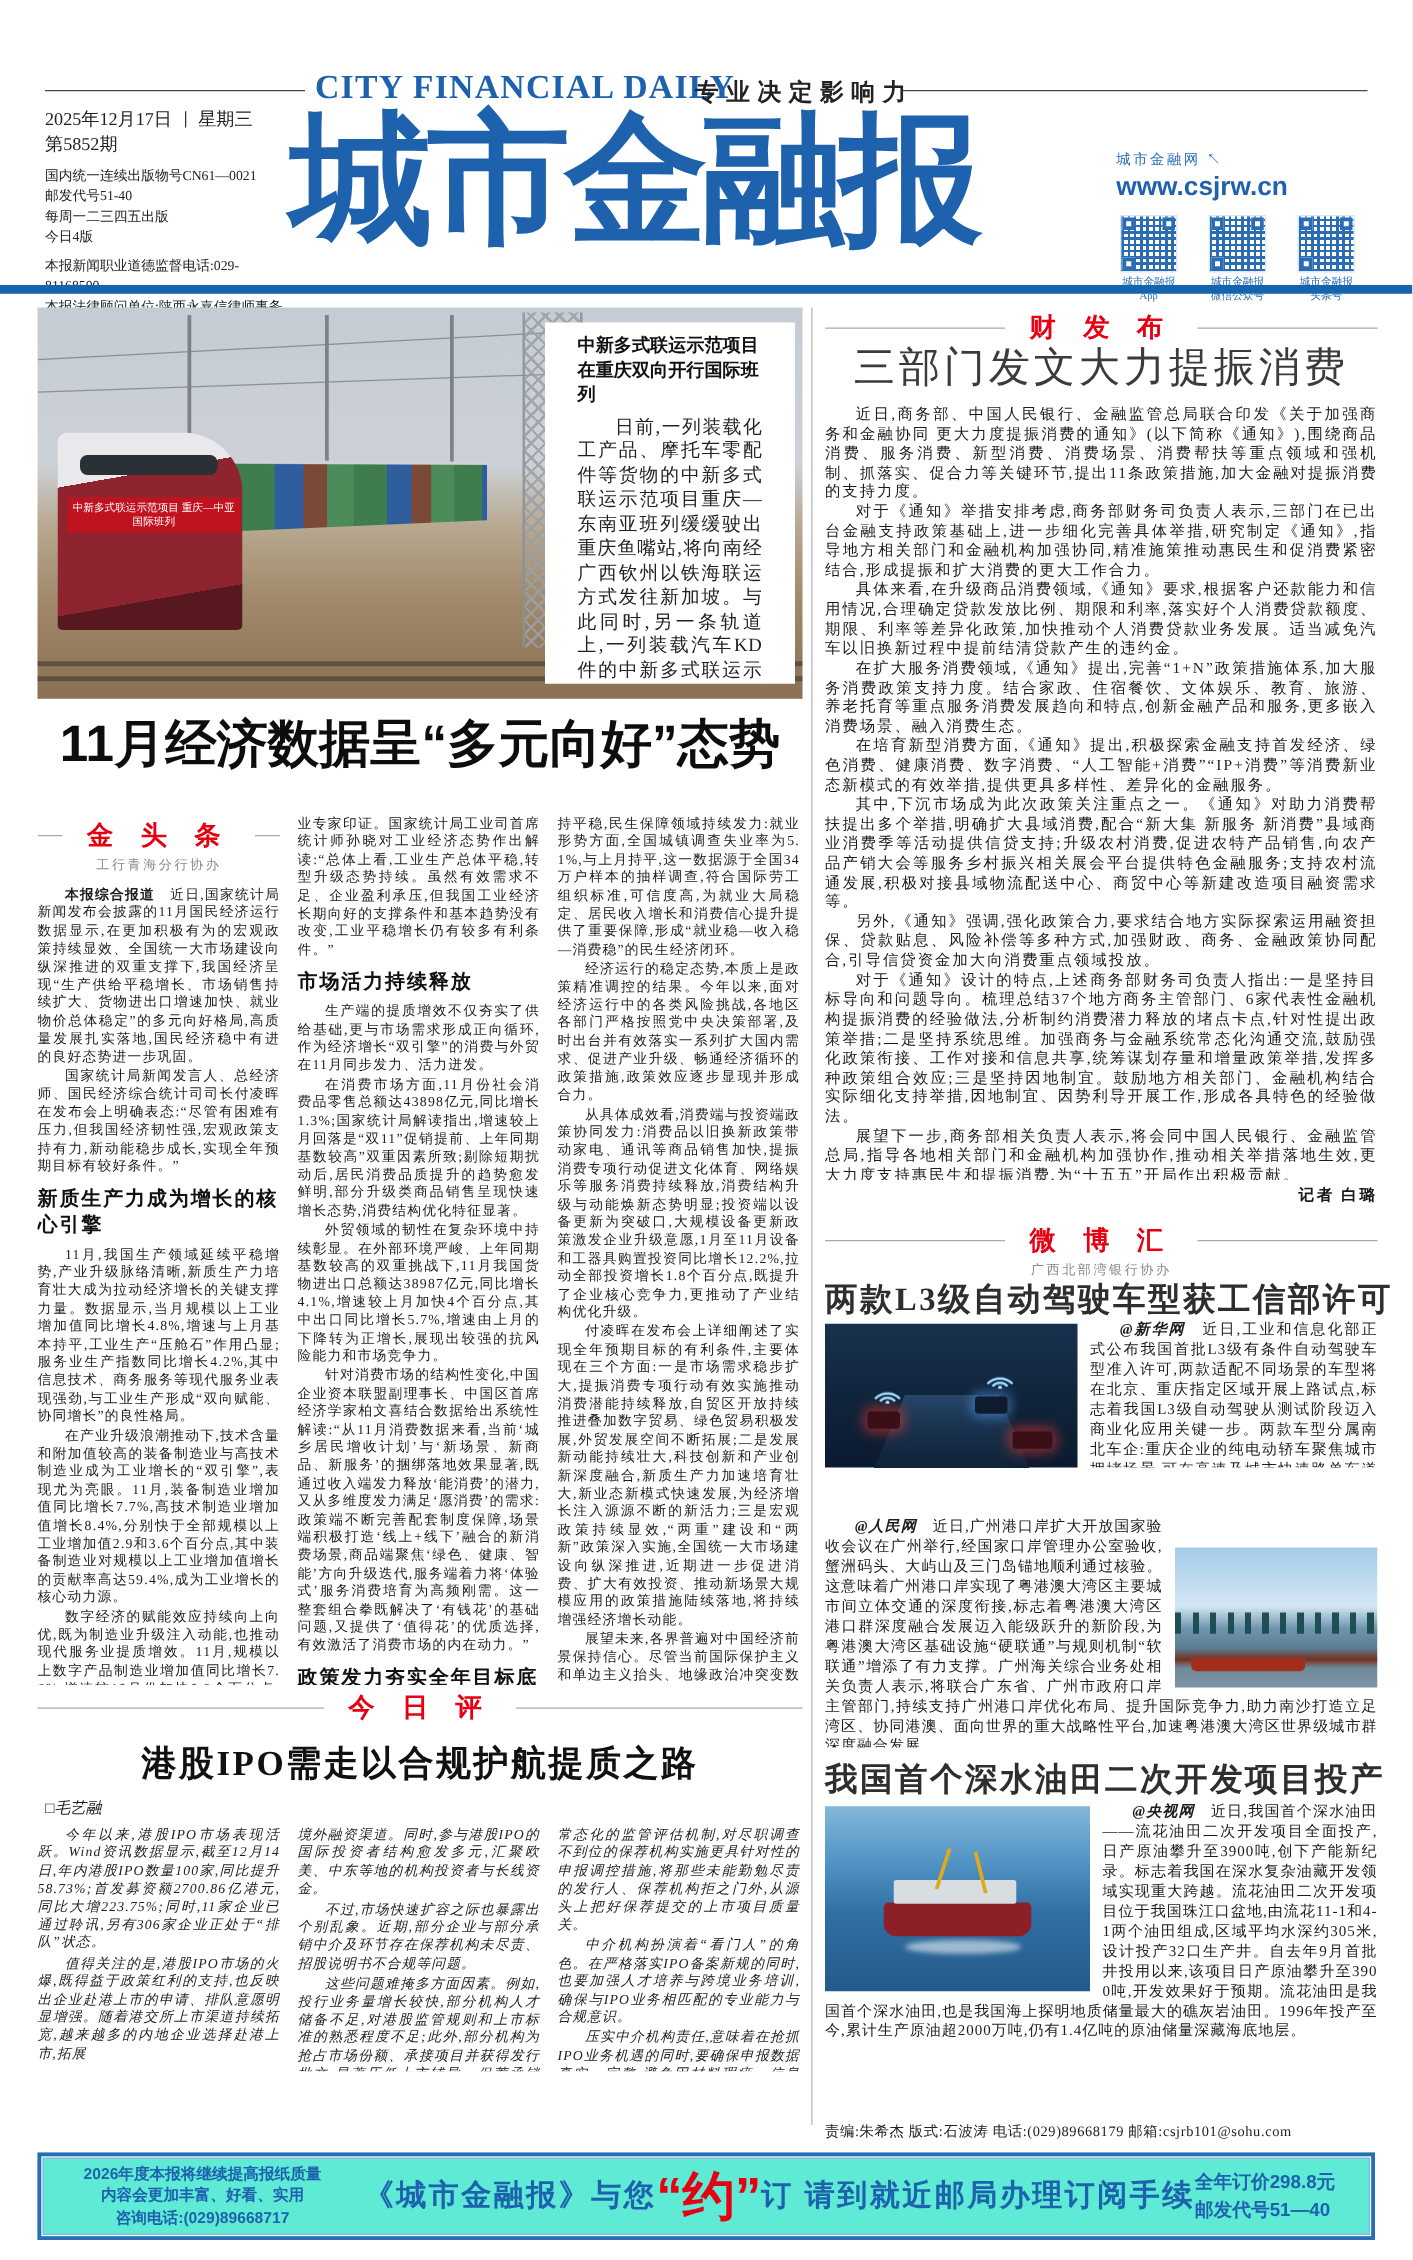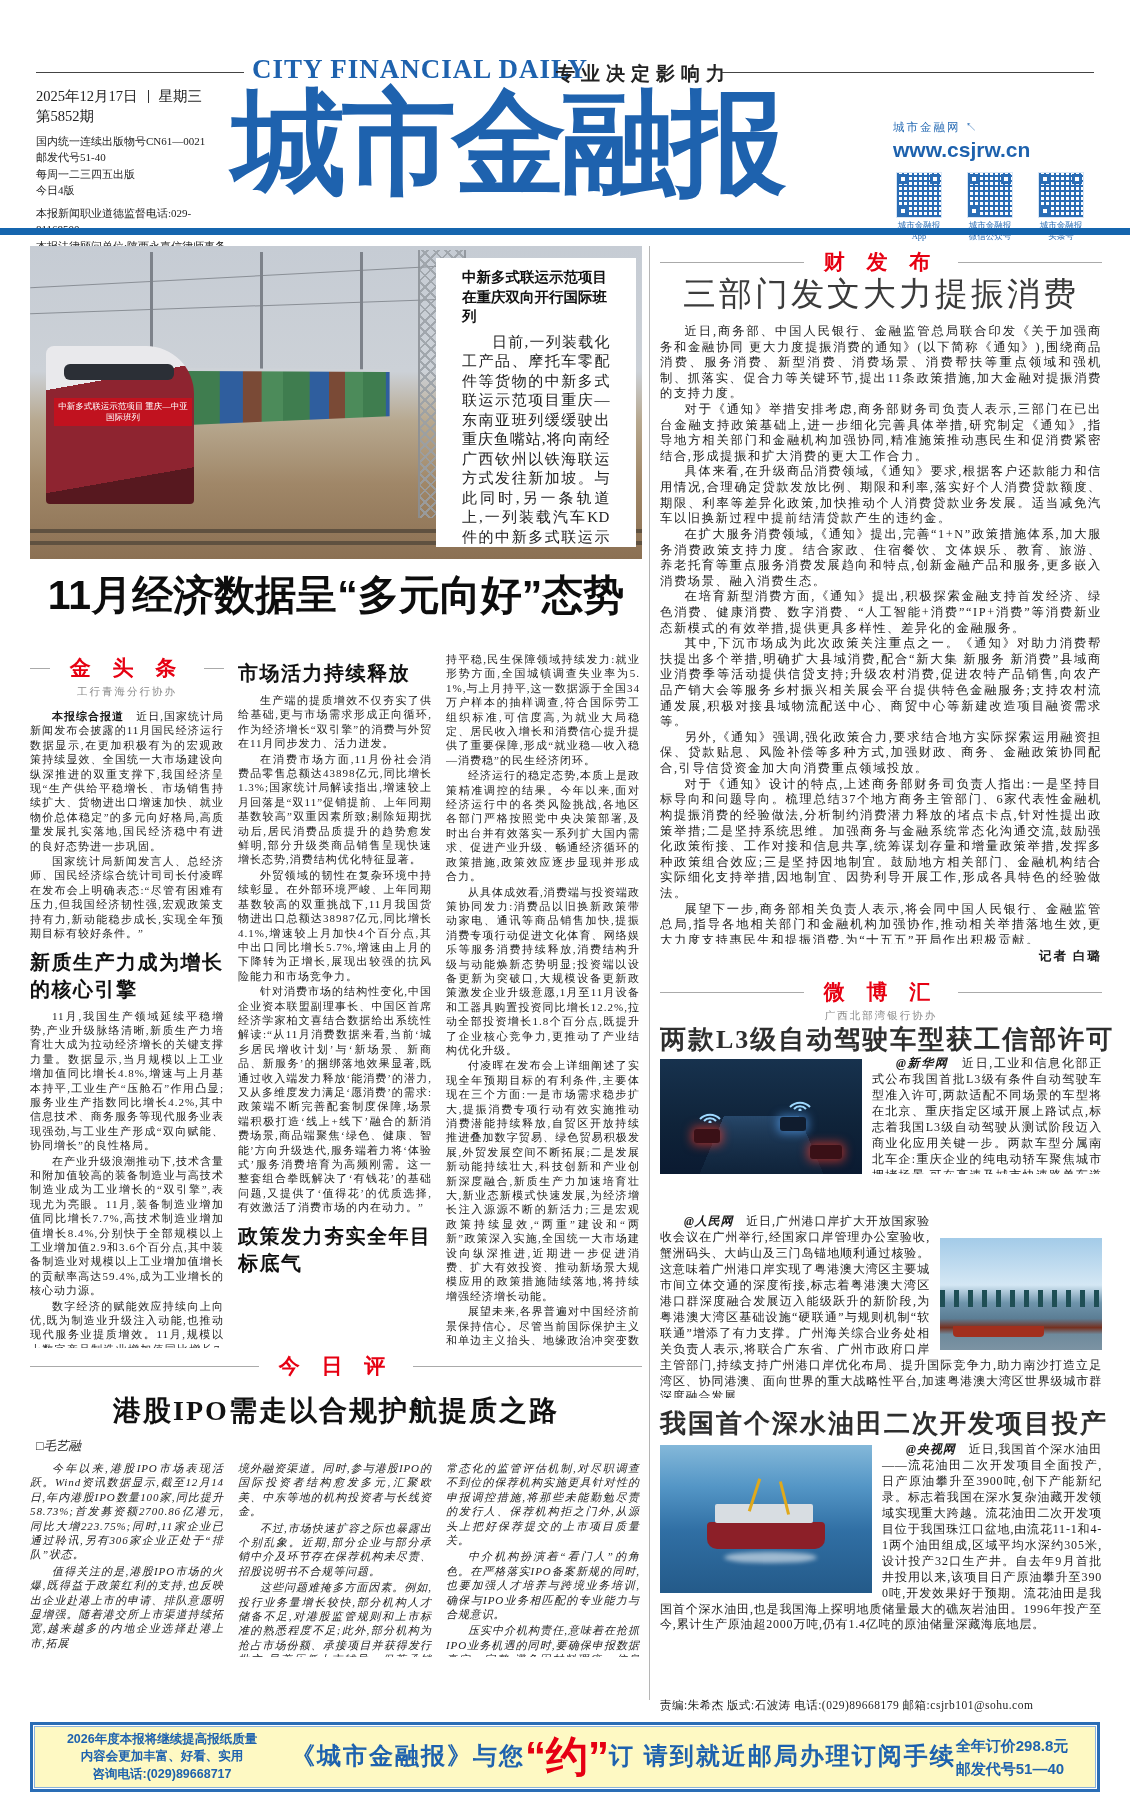--- a/index.html
+++ b/index.html
@@ -62,21 +62,21 @@
   .capbox p{margin:0;font-size:15px;line-height:1.3;letter-spacing:.6px;text-align:justify;
             text-indent:2em;word-break:break-all;color:#222;}
   
   .lead-headline{position:absolute;left:30px;top:568px;width:612px;text-align:center;
                  font-family:"Liberation Sans",sans-serif;font-weight:900;font-size:41px;
                  letter-spacing:0px;color:#0d0d0d;white-space:nowrap;}
   .lead-cols{position:absolute;left:30px;top:652px;width:612px;height:696px;display:flex;gap:14px;}
   .lcol{width:194px;overflow:hidden;}
   .lead-cols p{margin:0 0 1px;font-size:11px;line-height:1.31;letter-spacing:1px;text-align:justify;
                text-indent:2em;word-break:break-all;color:#1c1c1c;}
-  .sub{font-family:"Liberation Sans",sans-serif;font-weight:700;font-size:20px;color:#111;
+  .sub{font-family:"Liberation Sans",sans-serif;font-weight:700;font-size:16px;color:#111;
        letter-spacing:1.5px;margin:8px 0 6px;}
   .lead-badge{margin:2px 0 10px;}
   
   .rdiv{position:absolute;left:649px;top:246px;width:1px;height:1454px;background:#b5b5b5;}
   .rabs{position:absolute;left:660px;width:442px;}
   .cf-headline{text-align:center;font-size:33px;font-weight:400;letter-spacing:3px;color:#3b3b3b;
                font-family:"Liberation Serif",serif;white-space:nowrap;}
   .cf-body{overflow:hidden;}
   .cf-body p{margin:0;font-size:12.3px;line-height:1.27;letter-spacing:1.6px;text-align:justify;
              text-indent:2em;word-break:break-all;color:#1c1c1c;}
@@ -109,21 +109,21 @@
   .comment{position:absolute;left:30px;top:1352px;width:612px;}
   .cm-headline{text-align:center;font-size:28px;font-weight:700;letter-spacing:2px;color:#111;margin-top:12px;}
   .cm-author{font-size:12.5px;margin:8px 0 6px 6px;font-style:italic;}
   .cm-cols{display:flex;gap:14px;height:196px;}
   .ccol{width:194px;overflow:hidden;}
   .ccol p{margin:0 0 2px;font-size:11px;line-height:1.31;letter-spacing:.9px;text-align:justify;
           text-indent:2em;word-break:break-all;font-style:italic;color:#222;}
   
   .subscribe{position:absolute;left:30px;top:1722px;width:1070px;height:70px;box-sizing:border-box;
              border:3px solid #2a6db5;box-shadow:inset 0 0 0 1px #fff,inset 0 0 0 2px #8ab3dd;
-             display:flex;align-items:center;background:#fef9c3;}
+             display:flex;align-items:center;background:#5eead4;}
   .sub-left{width:300px;padding:2px 10px;color:#1e62ae;font-weight:700;font-size:12.5px;line-height:1.4;
             font-family:"Liberation Sans",sans-serif;text-align:center;}
   .sub-mid{flex:1;text-align:center;color:#1e62ae;font-weight:900;font-size:24px;letter-spacing:2px;
            font-family:"Liberation Sans",sans-serif;white-space:nowrap;}
   .sub-key{color:#e60012;font-size:42px;font-weight:900;vertical-align:-7px;letter-spacing:0;}
   .sub-right{width:178px;color:#1e62ae;font-weight:800;font-size:15px;line-height:1.55;
              font-family:"Liberation Sans",sans-serif;}
   b.src{font-style:italic;}
 </style>
 </head>
@@ -233,20 +233,21 @@
       </div>
       <p><b>本报综合报道</b>　<span>近日,国家统计局新闻发布会披露的11月国民经济运行数据显示,在更加积极有为的宏观政策持续显效、全国统一大市场建设向纵深推进的双重支撑下,我国经济呈现“生产供给平稳增长、市场销售持续扩大、货物进出口增速加快、就业物价总体稳定”的多元向好格局,高质量发展扎实落地,国民经济稳中有进的良好态势进一步巩固。</span></p>
       <p>国家统计局新闻发言人、总经济师、国民经济综合统计司司长付凌晖在发布会上明确表态:“尽管有困难有压力,但我国经济韧性强,宏观政策支持有力,新动能稳步成长,实现全年预期目标有较好条件。”</p>
       <div class="sub">新质生产力成为增长的核心引擎</div>
       <p>11月,我国生产领域延续平稳增势,产业升级脉络清晰,新质生产力培育壮大成为拉动经济增长的关键支撑力量。数据显示,当月规模以上工业增加值同比增长4.8%,增速与上月基本持平,工业生产“压舱石”作用凸显;服务业生产指数同比增长4.2%,其中信息技术、商务服务等现代服务业表现强劲,与工业生产形成“双向赋能、协同增长”的良性格局。</p>
       <p>在产业升级浪潮推动下,技术含量和附加值较高的装备制造业与高技术制造业成为工业增长的“双引擎”,表现尤为亮眼。11月,装备制造业增加值同比增长7.7%,高技术制造业增加值增长8.4%,分别快于全部规模以上工业增加值2.9和3.6个百分点,其中装备制造业对规模以上工业增加值增长的贡献率高达59.4%,成为工业增长的核心动力源。</p>
       <p>数字经济的赋能效应持续向上向优,既为制造业升级注入动能,也推动现代服务业提质增效。11月,规模以上数字产品制造业增加值同比增长7.6%,增速较10月份加快0.9个百分点,其中智能手环、5G智能手机等智能消费电子产品产量分别增长27.6%、11.5%,数字产品与消费市场的衔接日益紧密,形成“产需互促”的良好循环。</p>
 
     </div>
     <div class="lcol">
+      <p style="text-indent:0;">业专家印证。国家统计局工业司首席统计师孙晓对工业经济态势作出解读:“总体上看,工业生产总体平稳,转型升级态势持续。虽然有效需求不足、企业盈利承压,但我国工业经济长期向好的支撑条件和基本趋势没有改变,工业平稳增长仍有较多有利条件。”</p>
       <div class="sub">市场活力持续释放</div>
       <p>生产端的提质增效不仅夯实了供给基础,更与市场需求形成正向循环,作为经济增长“双引擎”的消费与外贸在11月同步发力、活力迸发。</p>
       <p>在消费市场方面,11月份社会消费品零售总额达43898亿元,同比增长1.3%;国家统计局解读指出,增速较上月回落是“双11”促销提前、上年同期基数较高”双重因素所致;剔除短期扰动后,居民消费品质提升的趋势愈发鲜明,部分升级类商品销售呈现快速增长态势,消费结构优化特征显著。</p>
       <p>外贸领域的韧性在复杂环境中持续彰显。在外部环境严峻、上年同期基数较高的双重挑战下,11月我国货物进出口总额达38987亿元,同比增长4.1%,增速较上月加快4个百分点,其中出口同比增长5.7%,增速由上月的下降转为正增长,展现出较强的抗风险能力和市场竞争力。</p>
       <p>针对消费市场的结构性变化,中国企业资本联盟副理事长、中国区首席经济学家柏文喜结合数据给出系统性解读:“从11月消费数据来看,当前‘城乡居民增收计划’与‘新场景、新商品、新服务’的捆绑落地效果显著,既通过收入端发力释放‘能消费’的潜力,又从多维度发力满足‘愿消费’的需求:政策端不断完善配套制度保障,场景端积极打造‘线上+线下’融合的新消费场景,商品端聚焦‘绿色、健康、智能’方向升级迭代,服务端着力将‘体验式’服务消费培育为高频刚需。这一整套组合拳既解决了‘有钱花’的基础问题,又提供了‘值得花’的优质选择,有效激活了消费市场的内在动力。”</p>
       <div class="sub">政策发力夯实全年目标底气</div>
 
     </div>
     <div class="lcol">
       <p style="text-indent:0;">持平稳,民生保障领域持续发力:就业形势方面,全国城镇调查失业率为5.1%,与上月持平,这一数据源于全国34万户样本的抽样调查,符合国际劳工组织标准,可信度高,为就业大局稳定、居民收入增长和消费信心提升提供了重要保障,形成“就业稳—收入稳—消费稳”的民生经济闭环。</p>

